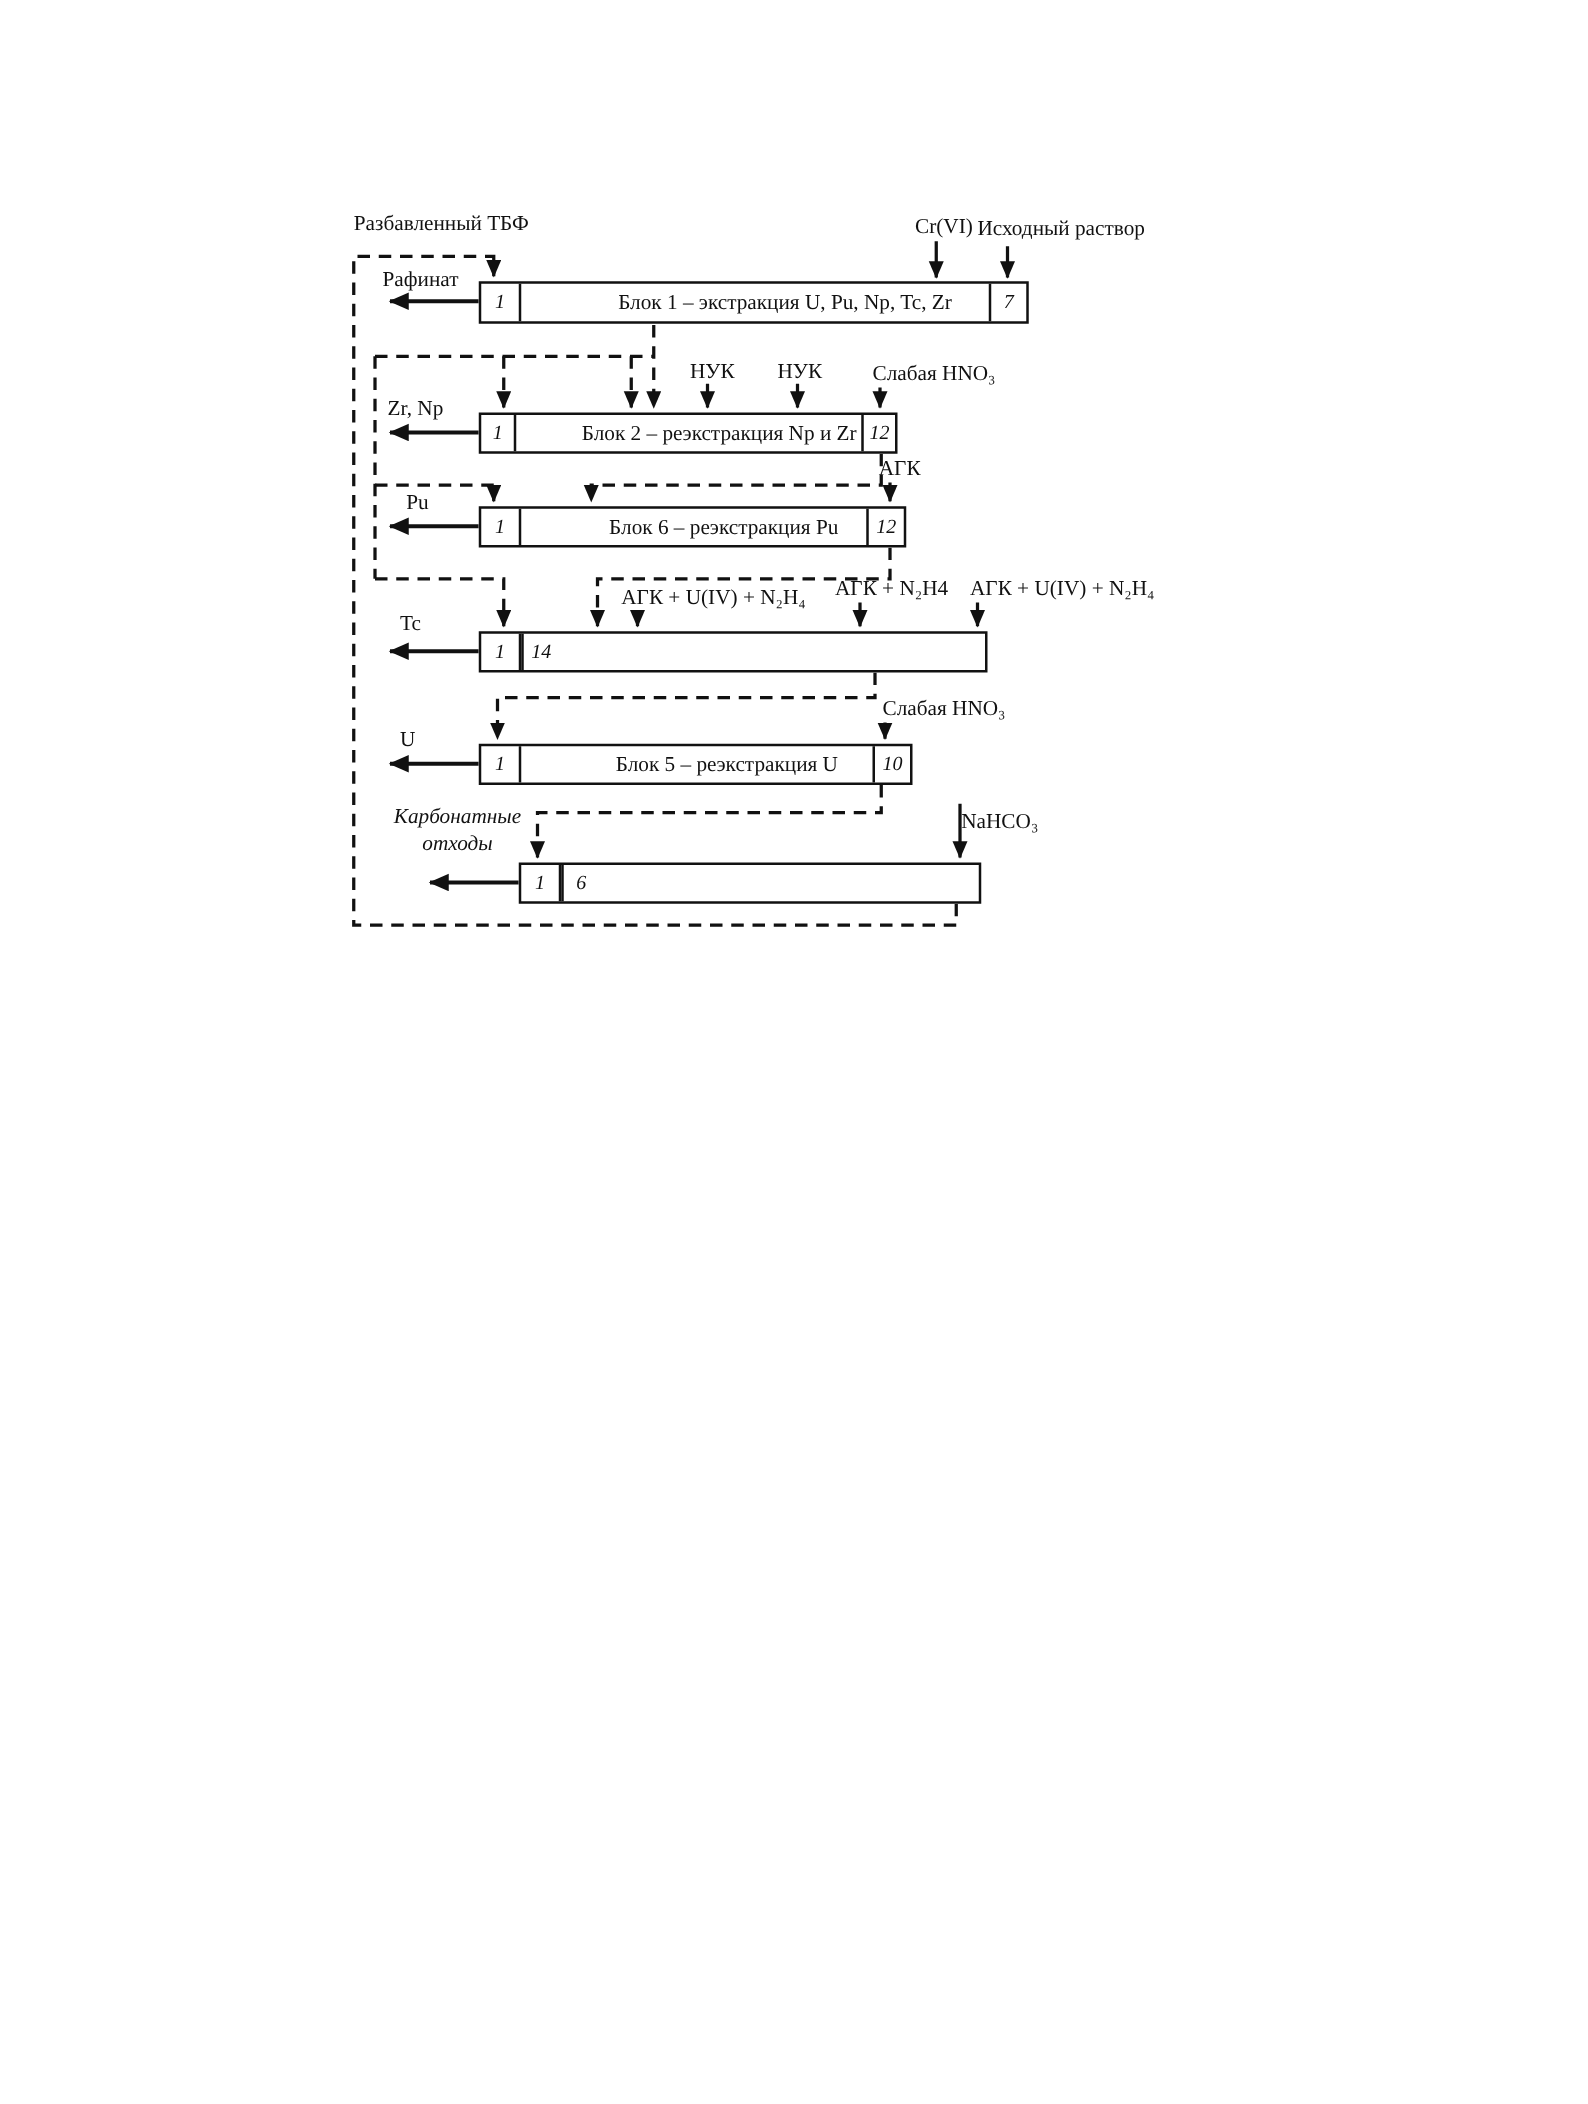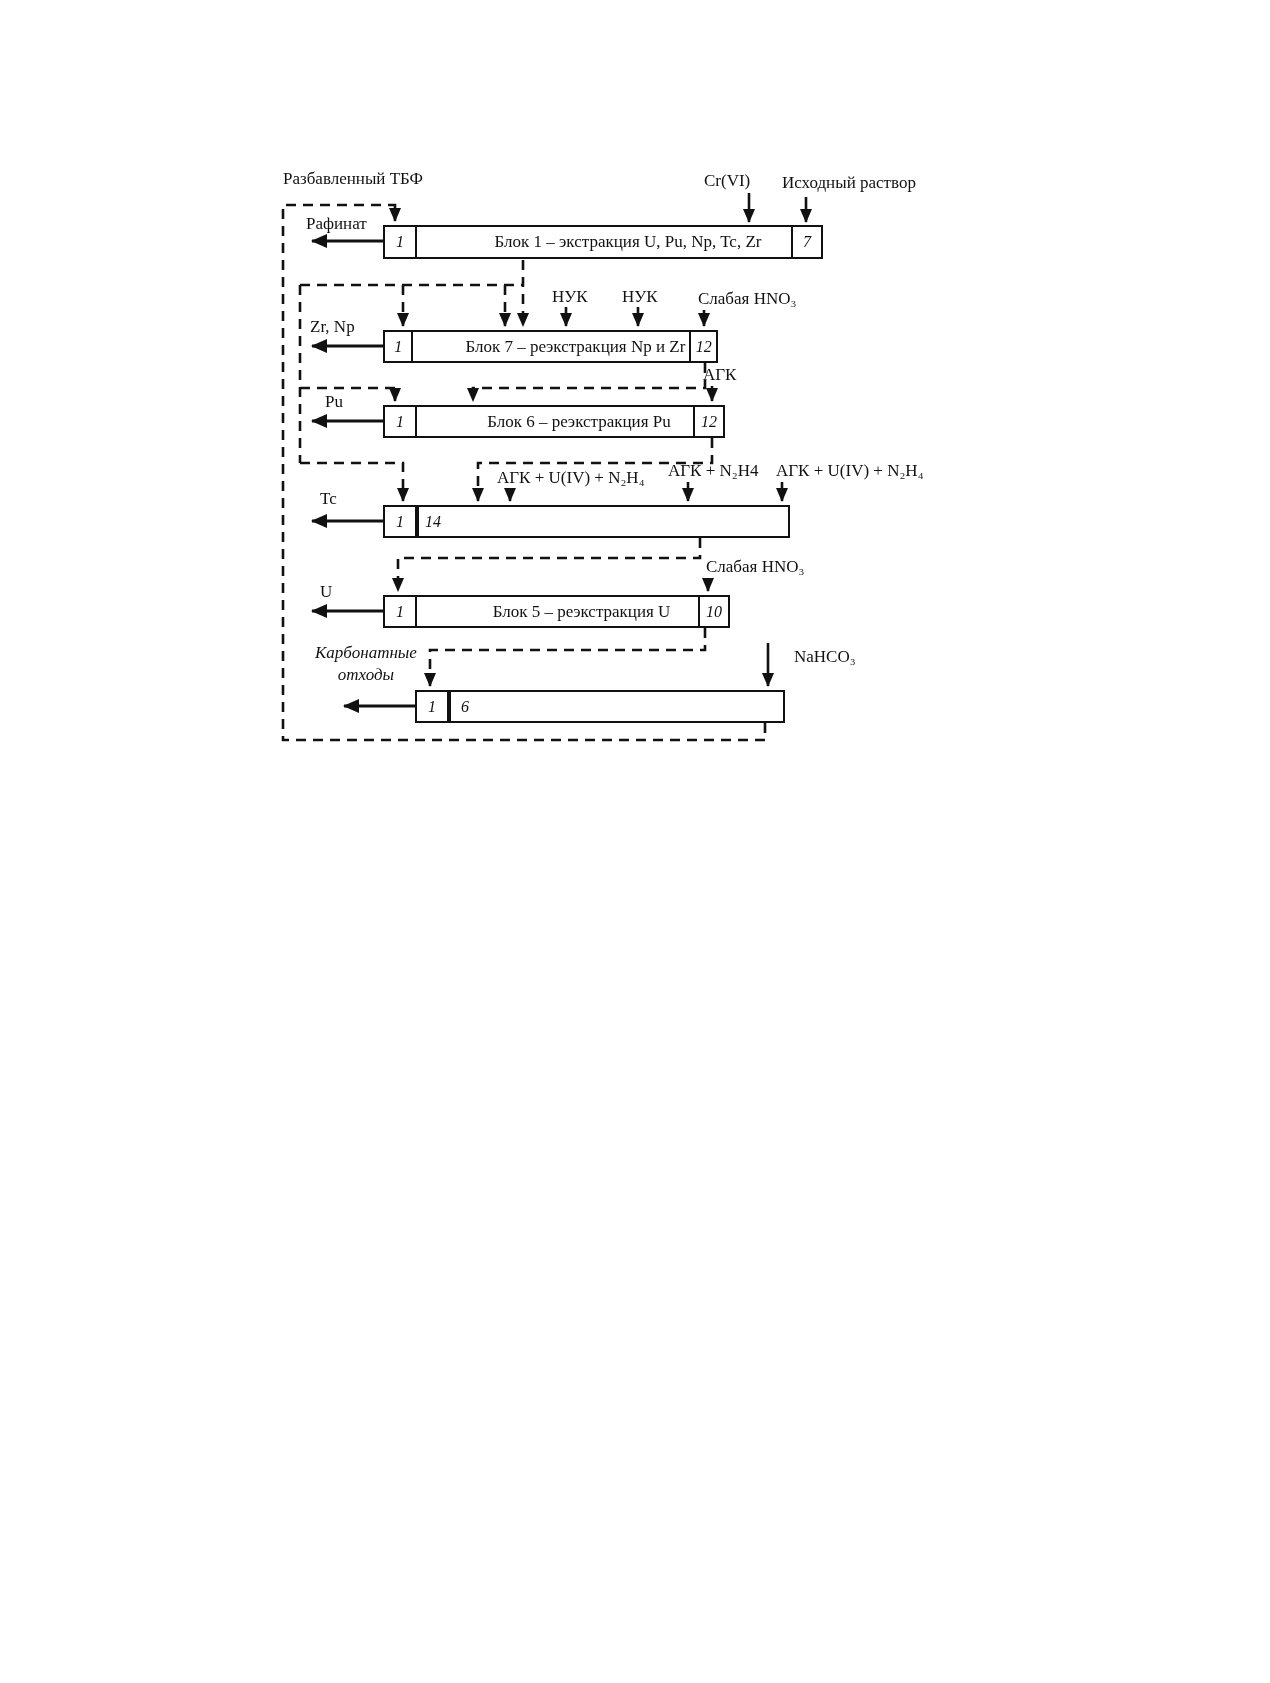--- a/index.html
+++ b/index.html
@@ -71,52 +71,52 @@
       <path d="M 383 241 L 312 241" marker-end="url(#ahb)"></path>
       <path d="M 383 346 L 312 346" marker-end="url(#ahb)"></path>
       <path d="M 383 421 L 312 421" marker-end="url(#ahb)"></path>
       <path d="M 383 521 L 312 521" marker-end="url(#ahb)"></path>
       <path d="M 383 611 L 312 611" marker-end="url(#ahb)"></path>
       <path d="M 415 706 L 344 706" marker-end="url(#ahb)"></path>
     </g>
   </svg>
 
   <div class="lbl" style="left:283px;top:168px">Разбавленный ТБФ</div>
-  <div class="lbl" style="left:704px;top:170px">Cr(VI)</div>
+  <div class="lbl" style="left:732px;top:170px">Cr(VI)</div>
   <div class="lbl" style="left:782px;top:172px">Исходный раствор</div>
   <div class="lbl" style="left:306px;top:213px">Рафинат</div>
 
   <div class="lbl" style="left:552px;top:286px">НУК</div>
   <div class="lbl" style="left:622px;top:286px">НУК</div>
   <div class="lbl" style="left:698px;top:288px">Слабая HNO₃</div>
   <div class="lbl" style="left:310px;top:316px">Zr, Np</div>
 
   <div class="lbl" style="left:703px;top:364px">АГК</div>
   <div class="lbl" style="left:325px;top:391px">Pu</div>
 
   <div class="lbl" style="left:497px;top:467px">АГК + U(IV) + N₂H₄</div>
   <div class="lbl" style="left:668px;top:460px">АГК + N₂H4</div>
   <div class="lbl" style="left:776px;top:460px">АГК + U(IV) + N₂H₄</div>
   <div class="lbl" style="left:320px;top:488px">Tc</div>
 
   <div class="lbl" style="left:706px;top:556px">Слабая HNO₃</div>
   <div class="lbl" style="left:320px;top:581px">U</div>
 
-  <div class="lbl" style="left:794px;top:646px">NaHCO₃</div>
+  <div class="lbl" style="left:769px;top:646px">NaHCO₃</div>
   <div class="lbl wrap" style="left:304px;top:642px;width:124px">Карбонатные отходы</div>
 
   <div class="block" style="left:383px;top:225px;width:440px;height:34px">
     <div class="stage stage-l">1</div>
     <div class="bname">Блок 1 – экстракция U, Pu, Np, Tc, Zr</div>
     <div class="stage stage-r">7</div>
   </div>
 
   <div class="block" style="left:383px;top:330px;width:335px;height:33px">
     <div class="stage stage-l">1</div>
-    <div class="bname">Блок 7 – реэкстракция Np и Zr</div>
+    <div class="bname">Блок 2 – реэкстракция Np и Zr</div>
     <div class="stage stage-r">12</div>
   </div>
 
   <div class="block" style="left:383px;top:405px;width:342px;height:33px">
     <div class="stage stage-l">1</div>
     <div class="bname">Блок 6 – реэкстракция Pu</div>
     <div class="stage stage-r">12</div>
   </div>
 
   <div class="block" style="left:383px;top:505px;width:407px;height:33px">

